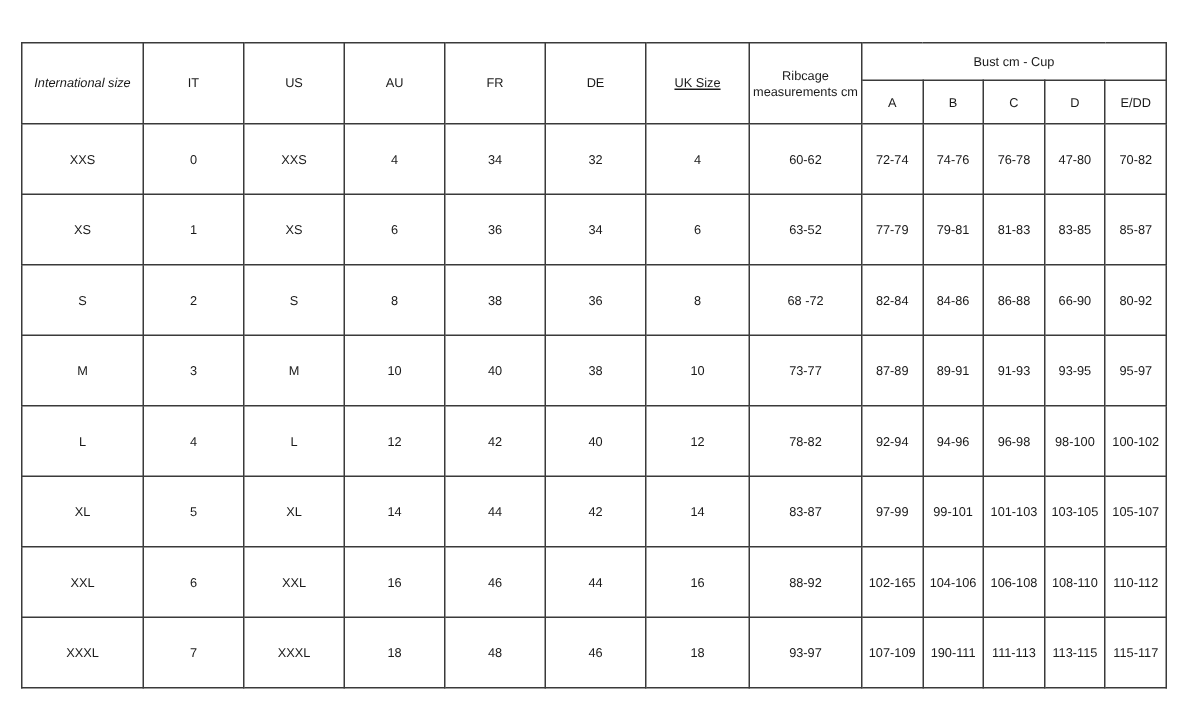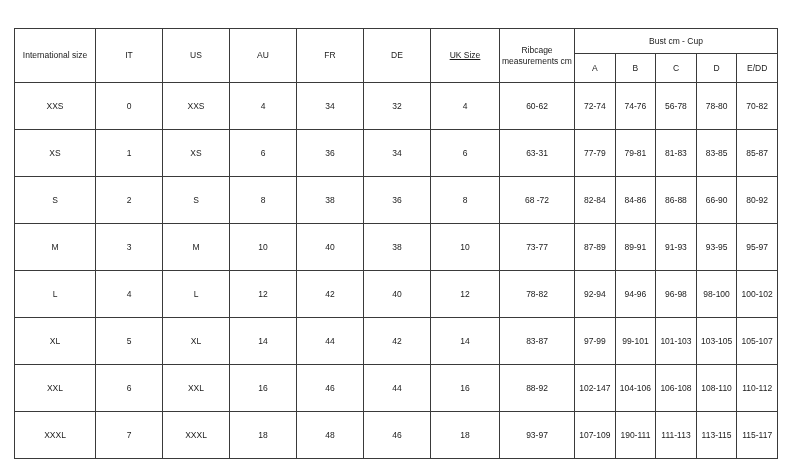--- a/index.html
+++ b/index.html
@@ -39,21 +39,21 @@
   }
   table.size-chart thead th.bust-group {
     height: 24px;
   }
   table.size-chart thead tr.cup-row th {
     height: 28px;
   }
   table.size-chart tbody td {
     height: 46px;
   }
-  .col-intl { width: 76px; }
+  .col-intl { width: 76px; font-style: italic; }
   .col-small { width: 62px; }
   .col-uk { width: 64px; text-decoration: underline; }
   .col-rib { width: 70px; }
   .col-cup { width: 62px; }
 </style>
 </head>
 <body>
 
 <div id="size-chart-wrap">
   <table class="size-chart">
@@ -82,33 +82,33 @@
         <td>XXS</td>
         <td>0</td>
         <td>XXS</td>
         <td>4</td>
         <td>34</td>
         <td>32</td>
         <td>4</td>
         <td>60-62</td>
         <td>72-74</td>
         <td>74-76</td>
-        <td>56-78</td>
-        <td>78-80</td>
+        <td>76-78</td>
+        <td>47-80</td>
         <td>70-82</td>
       </tr>
       <tr>
         <td>XS</td>
         <td>1</td>
         <td>XS</td>
         <td>6</td>
         <td>36</td>
         <td>34</td>
         <td>6</td>
-        <td>63-31</td>
+        <td>63-52</td>
         <td>77-79</td>
         <td>79-81</td>
         <td>81-83</td>
         <td>83-85</td>
         <td>85-87</td>
       </tr>
       <tr>
         <td>S</td>
         <td>2</td>
         <td>S</td>
@@ -170,21 +170,21 @@
       </tr>
       <tr>
         <td>XXL</td>
         <td>6</td>
         <td>XXL</td>
         <td>16</td>
         <td>46</td>
         <td>44</td>
         <td>16</td>
         <td>88-92</td>
-        <td>102-147</td>
+        <td>102-165</td>
         <td>104-106</td>
         <td>106-108</td>
         <td>108-110</td>
         <td>110-112</td>
       </tr>
       <tr>
         <td>XXXL</td>
         <td>7</td>
         <td>XXXL</td>
         <td>18</td>

